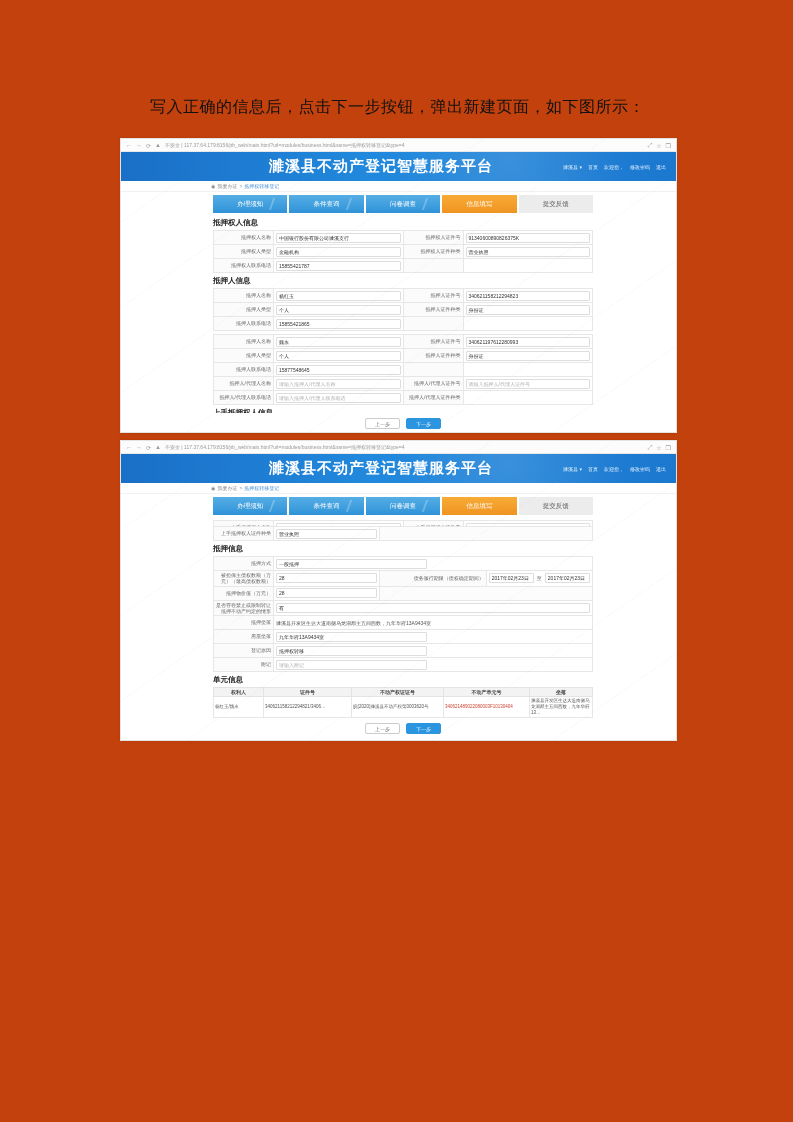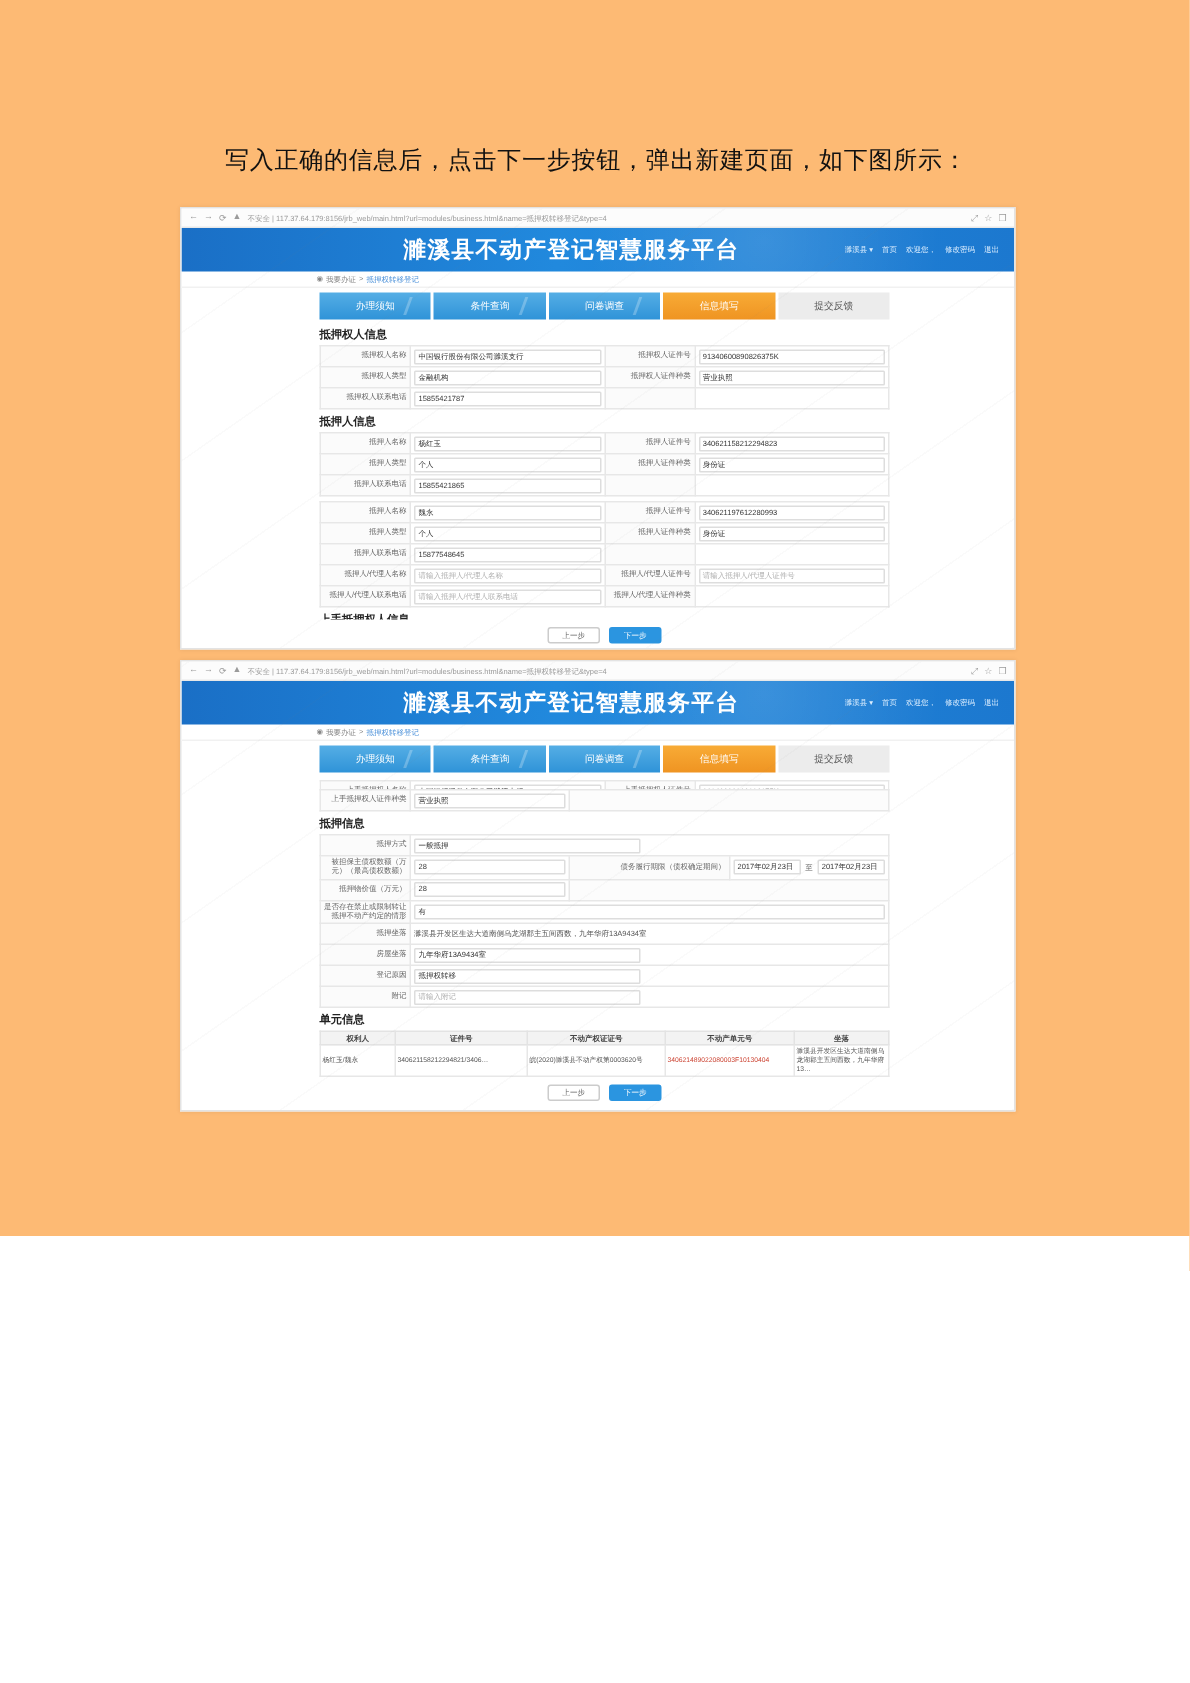--- a/index.html
+++ b/index.html
@@ -1,17 +1,17 @@
 <!DOCTYPE html>
 <html><head>
 <meta charset="utf-8">
 <style>
   * { margin:0; padding:0; box-sizing:border-box; }
   body { background:#ffffff; font-family:"Liberation Sans","DejaVu Sans",sans-serif; }
-  .page { position:relative; width:793px; height:824px; background:#fdba74; overflow:hidden; }
+  .page { position:relative; width:793px; height:1122px; background:#c2410c; overflow:hidden; }
   .doc-heading {
     position:absolute; top:97px; left:150px; width:530px;
     font-family:"Liberation Serif","DejaVu Serif",serif;
     font-size:16px; color:#111; letter-spacing:0.5px;
   }
   
   .shot { position:absolute; left:120px; width:557px; background:#fff;
           border:1px solid #e3e3e3; box-shadow:0 0 3px rgba(0,0,0,.08); overflow:hidden; }
   .shot1 { top:138px; height:295px; }
   .shot2 { top:440px; height:301px; }

